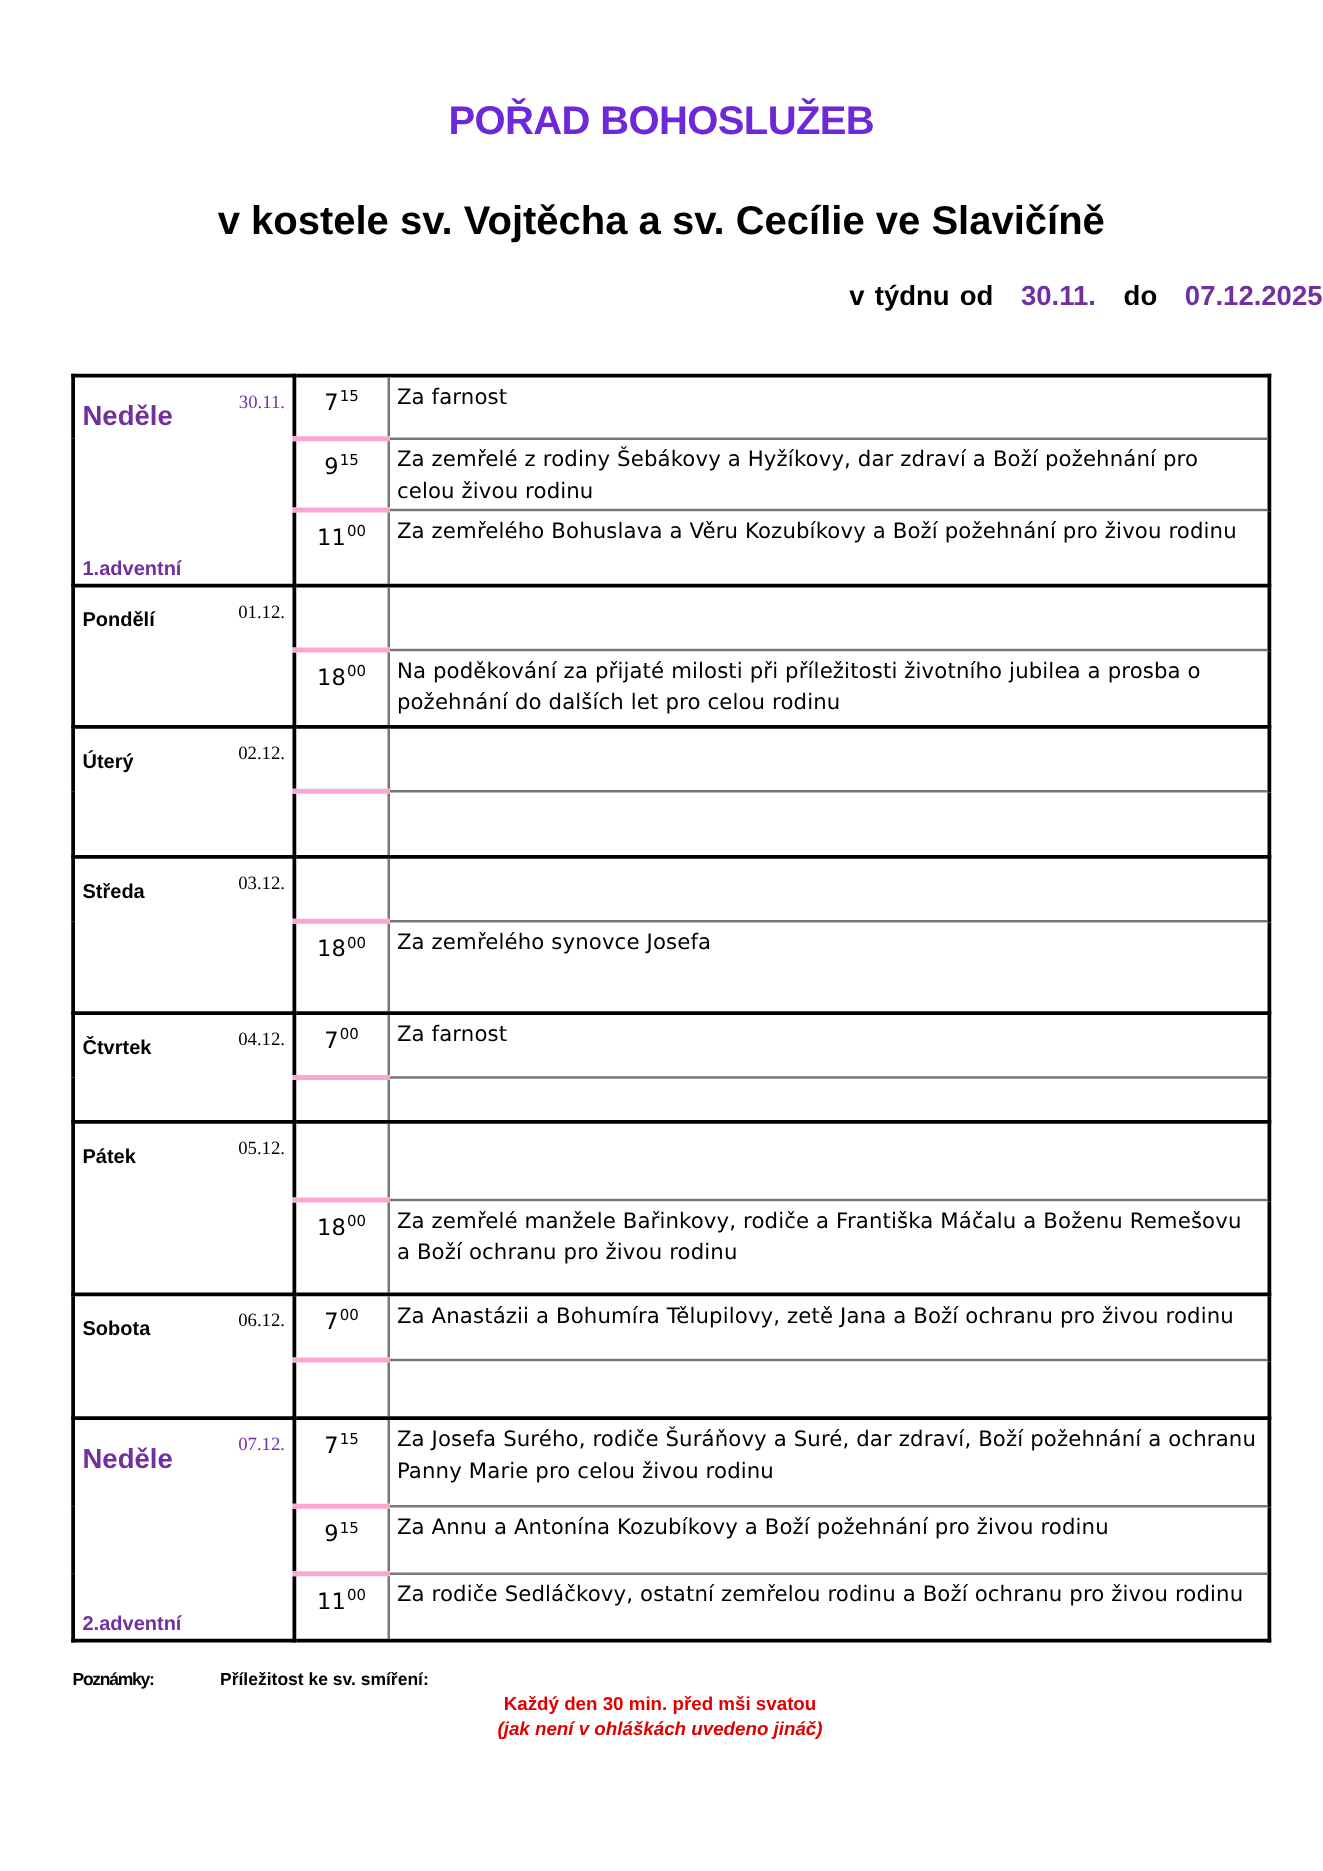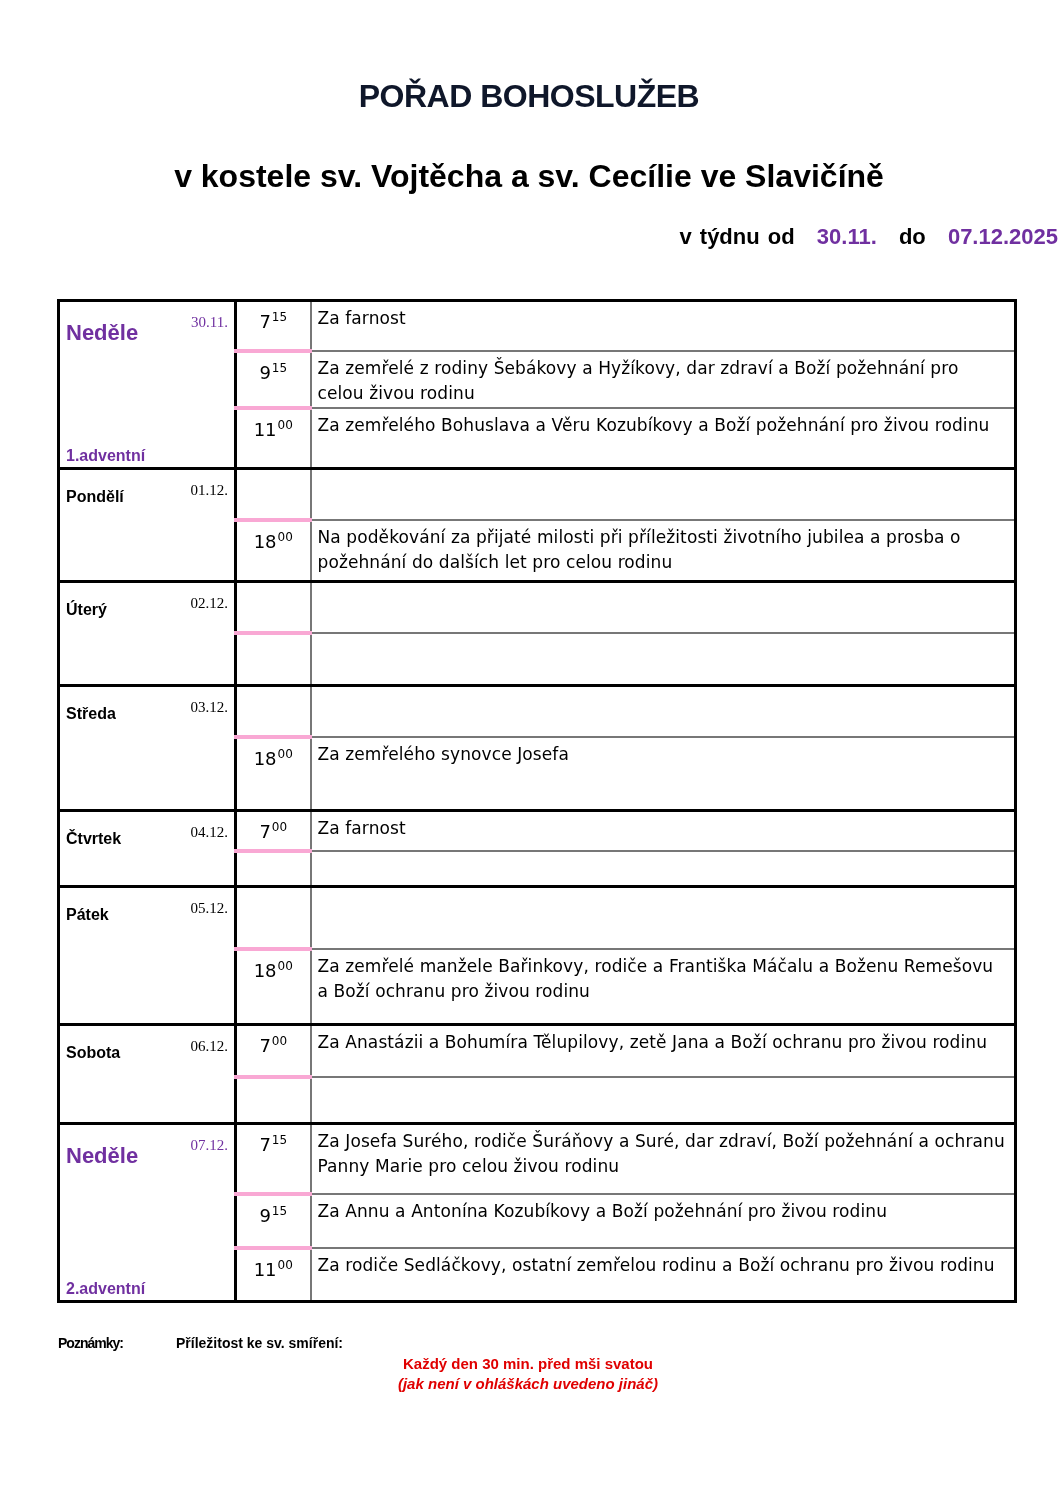--- a/index.html
+++ b/index.html
@@ -1,17 +1,17 @@
 <!DOCTYPE html>
 <html><head>
 <meta charset="utf-8">
 <style>
   html, body { margin: 0; padding: 0; background: #ffffff; }
   body { width: 1058px; height: 1497px; position: relative; overflow: hidden; font-family: "Liberation Sans", sans-serif; color: #000; }
-  .title { position: absolute; top: 78px; left: 0; width: 1058px; text-align: center; font-size: 32px; font-weight: bold; color: #0f172a; letter-spacing: -0.5px; }
+  .title { position: absolute; top: 78px; left: 0; width: 1058px; text-align: center; font-size: 32px; font-weight: bold; color: #6d28d9; letter-spacing: -0.5px; }
   .subtitle { position: absolute; top: 158px; left: 0; width: 1058px; text-align: center; font-size: 32px; font-weight: bold; }
   .week { position: absolute; top: 224px; left: 0; width: 1058px; text-align: right; font-size: 22px; font-weight: bold; word-spacing: 2px; }
   .week .purple { color: #7030a0; }
   .week .gap { display: inline-block; width: 14px; }
 
   table.sched { position: absolute; top: 299px; left: 57px; width: 960px; border-collapse: collapse; table-layout: fixed; }
   table.sched td { padding: 0; vertical-align: top; }
   td.daycell { border: 3px solid #000; position: relative; }
   td.timecell { border-left: 1px solid #000; border-right: 2px solid #777; border-bottom: 4px solid #f9a8d4; text-align: center; font-family: "DejaVu Sans", sans-serif; font-size: 18px; padding-top: 8px !important; }
   td.intcell { border-right: 3px solid #000; border-bottom: 2px solid #777; font-family: "DejaVu Sans", sans-serif; font-size: 17px; line-height: 25px; padding: 4px 6px 0 6px !important; letter-spacing: 0.1px; }
@@ -96,21 +96,21 @@
           <div class="dayname">Středa</div>
           <div class="daydate">03.12.</div>
         </td>
         <td class="timecell"></td>
         <td class="intcell"></td>
       </tr>
       <tr class="last-of-day" style="height: 74px;">
         <td class="timecell"><span class="time"><span>18</span><sup>00</sup></span></td>
         <td class="intcell" style="padding-top: 10px;">Za zemřelého synovce Josefa</td>
       </tr>
-      <tr class="first-of-day" style="height: 40px;">
+      <tr class="first-of-day" style="height: 51px;">
         <td class="daycell" rowspan="2">
           <div class="dayname">Čtvrtek</div>
           <div class="daydate">04.12.</div>
         </td>
         <td class="timecell"><span class="time"><span>7</span><sup>00</sup></span></td>
         <td class="intcell" style="padding-top: 10px;">Za farnost</td>
       </tr>
       <tr class="last-of-day" style="height: 36px;">
         <td class="timecell"></td>
         <td class="intcell"></td>

